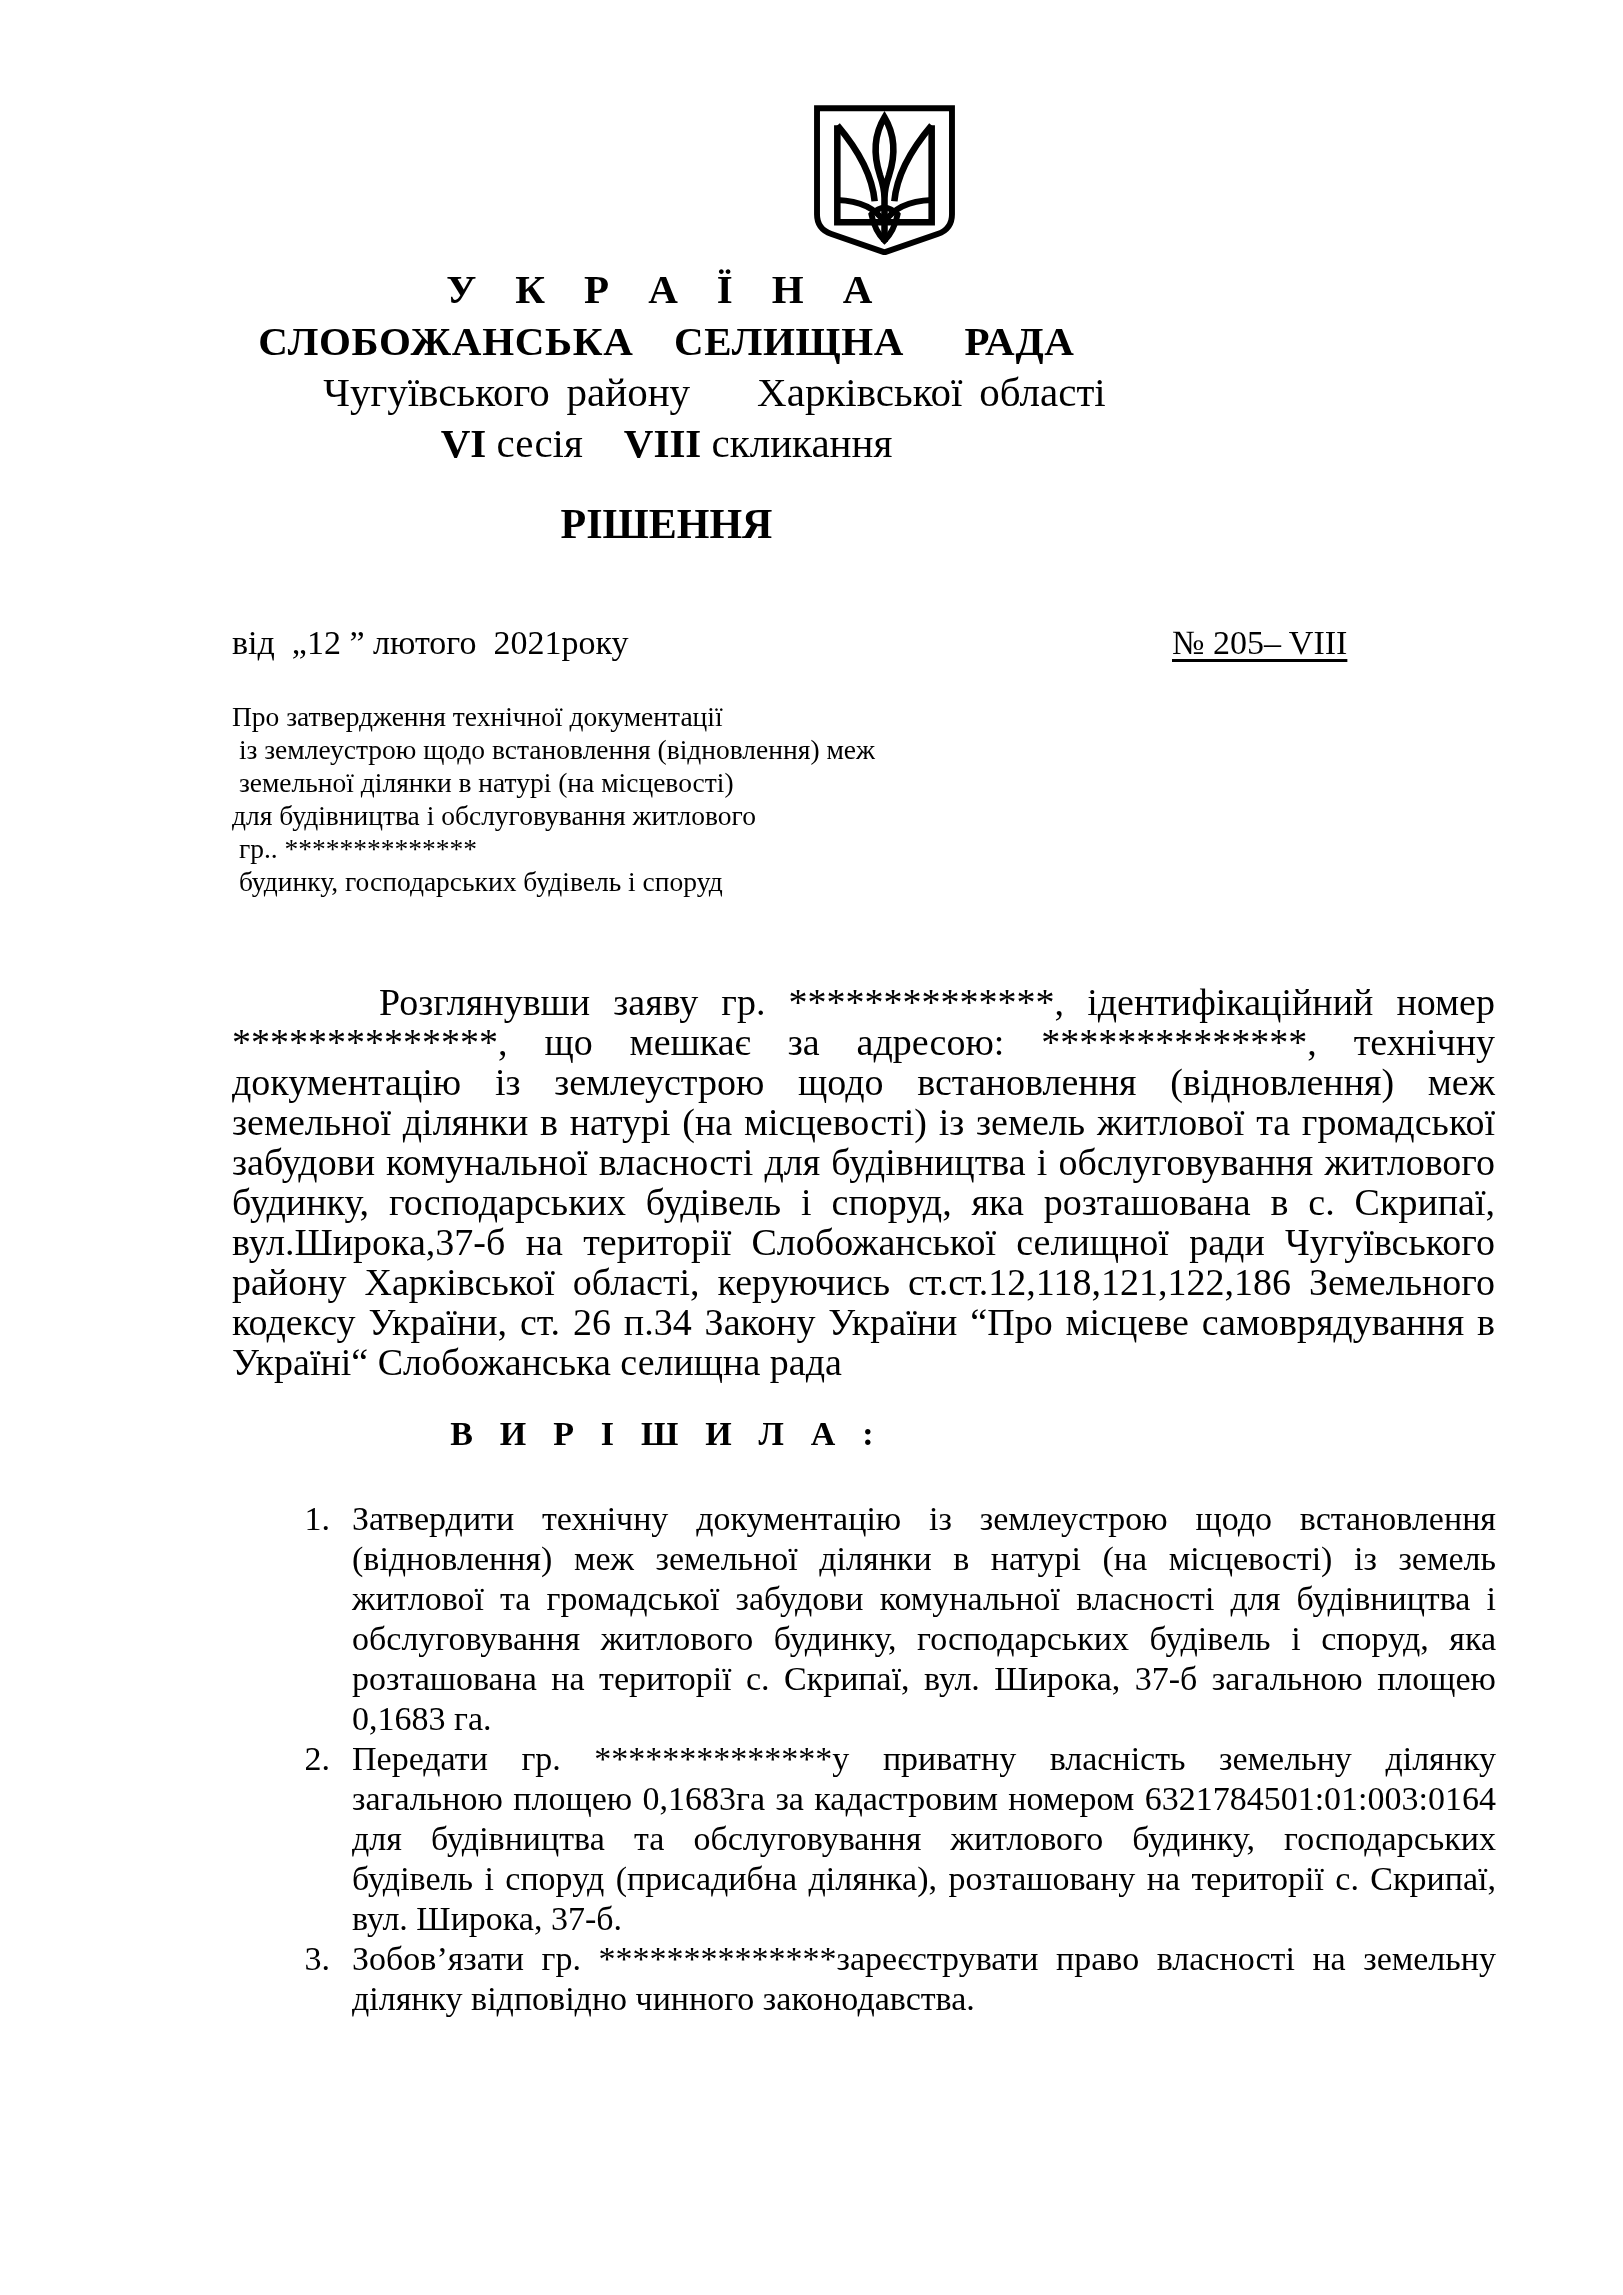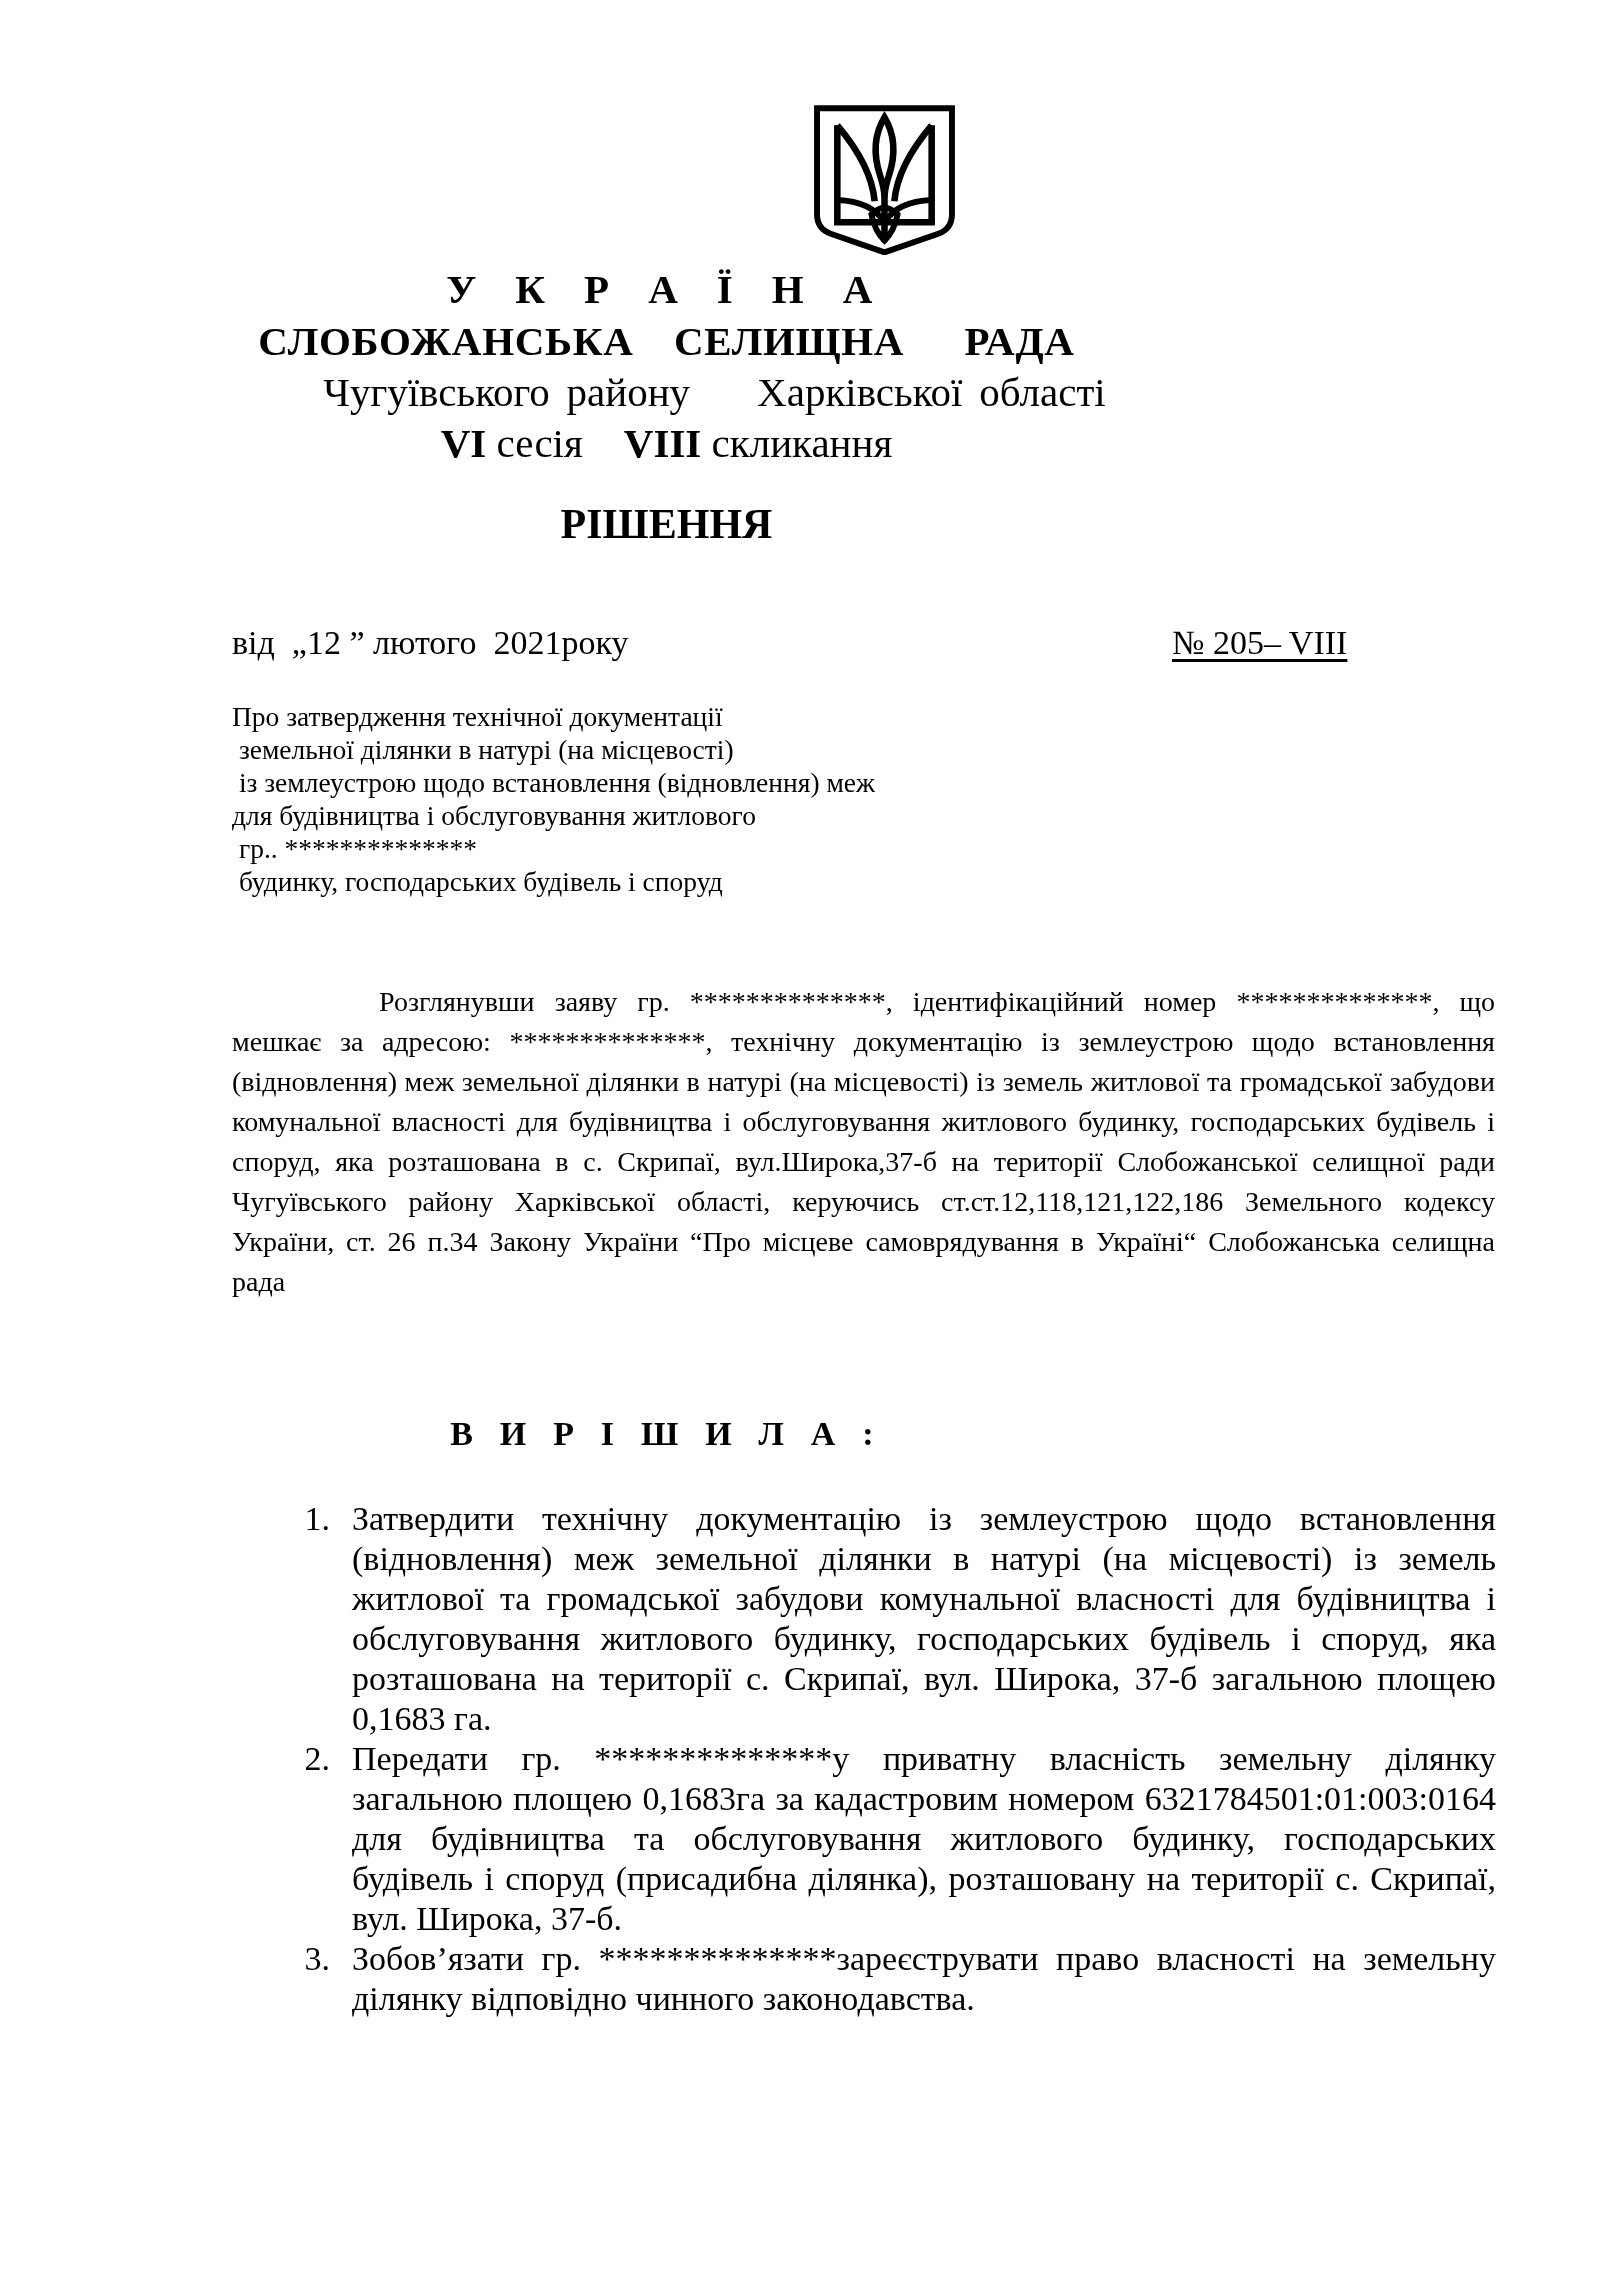--- a/index.html
+++ b/index.html
@@ -14,21 +14,21 @@
   .h-council { top: 317px; font-size: 41px; line-height: 48px; letter-spacing: 0.7px; word-spacing: 9.2px; font-weight: bold; }
   .h-district { top: 368px; font-size: 41px; line-height: 48px; word-spacing: 6.5px; }
   .h-session { top: 419px; font-size: 41px; line-height: 48px; }
   .h-session b { font-weight: bold; }
   .h-decision { top: 499px; font-size: 42px; font-weight: bold; line-height: 50px; }
   .date-line { top: 622px; left: 232px; font-size: 34px; line-height: 42px; }
   .doc-number { top: 622px; left: 1172px; font-size: 34px; line-height: 42px; text-decoration: underline; text-underline-offset: 5.2px; text-decoration-thickness: 2.6px; }
   .subject { top: 700px; left: 232px; font-size: 27.5px; line-height: 33px; }
   .subject div { white-space: pre; }
   .body-par {
-    top: 982px; left: 232px; width: 1263px; font-size: 28px; line-height: 40px;
+    top: 982px; left: 232px; width: 1263px; font-size: 38px; line-height: 40px;
     text-align: justify; text-indent: 147px;
   }
   .resolved { top: 1413px; font-size: 34px; font-weight: bold; letter-spacing: 9.2px; line-height: 42px; }
   .items { top: 1499px; left: 298px; width: 1198px; font-size: 34px; line-height: 40px; }
   .item { position: relative; padding-left: 54px; text-align: justify; margin-bottom: 0; }
   .item-num { position: absolute; left: 6.5px; top: 0; }
 </style>
 </head>
 <body>
 
@@ -50,22 +50,22 @@
 <div class="abs center h-council" style="white-space:pre;">СЛОБОЖАНСЬКА  СЕЛИЩНА   РАДА</div>
 <div class="abs center h-district" style="white-space:pre;margin-left:48px;">Чугуївського району    Харківської області</div>
 <div class="abs center h-session" style="white-space:pre;"><b>VI</b><span> сесія    </span><b>VIII</b><span> скликання</span></div>
 <div class="abs center h-decision">РІШЕННЯ</div>
 
 <div class="abs date-line" style="white-space:pre;">від  „12 ” лютого  2021року</div>
 <div class="abs doc-number">№ 205– VIII</div>
 
 <div class="abs subject">
   <div>Про затвердження технічної документації</div>
+  <div> із землеустрою щодо встановлення (відновлення) меж</div>
   <div> земельної ділянки в натурі (на місцевості)</div>
-  <div> із землеустрою щодо встановлення (відновлення) меж</div>
   <div>для будівництва і обслуговування житлового</div>
   <div> гр.. **************</div>
   <div> будинку, господарських будівель і споруд</div>
 </div>
 
 <div class="abs body-par">Розглянувши заяву гр. **************, ідентифікаційний номер **************, що мешкає за адресою:  **************, технічну документацію із землеустрою щодо встановлення (відновлення) меж земельної ділянки в натурі (на місцевості) із земель житлової та громадської забудови комунальної власності для будівництва і обслуговування житлового будинку, господарських будівель і споруд,  яка розташована в с. Скрипаї, вул.Широка,37-б на території Слобожанської селищної ради Чугуївського району Харківської області, керуючись ст.ст.12,118,121,122,186 Земельного кодексу України, ст. 26 п.34 Закону України “Про місцеве самоврядування в Україні“  Слобожанська селищна  рада</div>
 
 <div class="abs center resolved">В И Р І Ш И Л А :</div>
 
 <div class="abs items">

